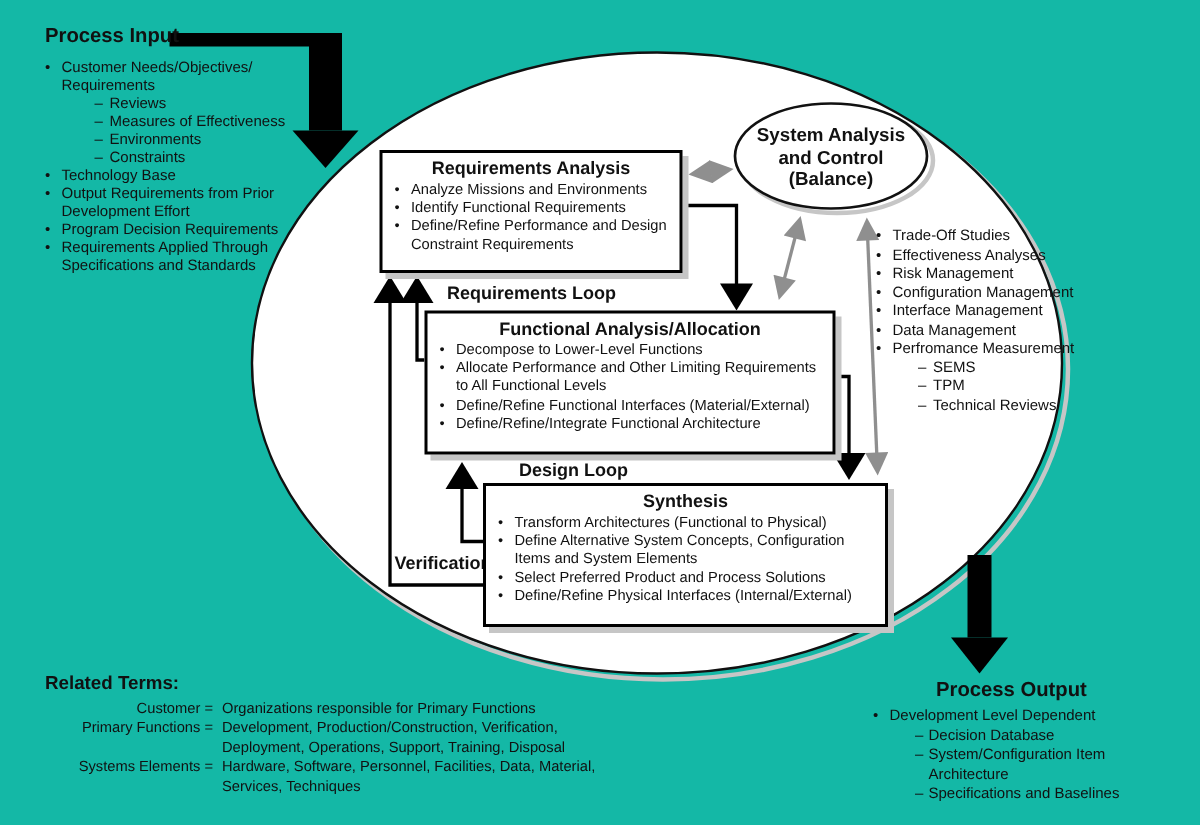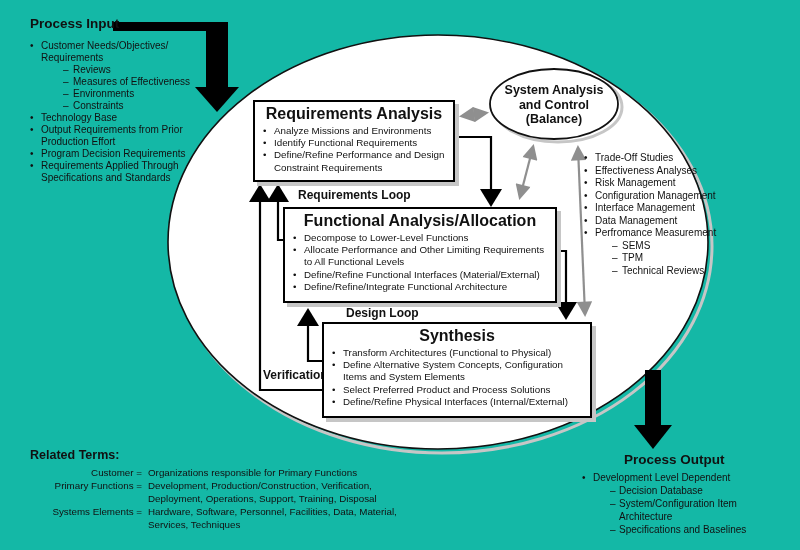--- a/index.html
+++ b/index.html
@@ -15,21 +15,21 @@
 
   .pi{left:30px;top:40px;line-height:12px;}
   .pi .c0{padding-left:11px;}
   .pi .i1{padding-left:33px;}
   .pi .i1 .m{width:10px;}
 
   .box{position:absolute;background:#fff;border:2px solid #000;box-shadow:4px 4px 0 #c6c6c6;box-sizing:border-box;}
   .ra{left:253px;top:100px;width:202px;height:82px;}
   .fa{left:283px;top:207px;width:274px;height:96px;}
   .sy{left:322px;top:322px;width:270px;height:96px;}
-  .box-title{text-align:center;font-weight:bold;font-size:16px;padding-top:3px;}
+  .box-title{text-align:center;font-weight:bold;font-size:12px;padding-top:3px;}
   .box-body{padding:2px 2px 0 8px;font-size:9.8px;line-height:12.2px;}
   .box-body .c{padding-left:11px;}
 
   .sac{left:490px;top:83px;width:128px;text-align:center;font-weight:bold;font-size:12.5px;
        line-height:14.5px;white-space:pre-line;}
 
   .loop-label{position:absolute;font-weight:bold;font-size:12px;white-space:nowrap;}
 
   .ctl{left:584px;top:152px;line-height:12.5px;}
   .ctl .i1{padding-left:28px;}
@@ -123,21 +123,21 @@
       </div>
     <div class="ln">
         <span class="m">•</span>
         <span>Technology Base</span>
       </div>
     <div class="ln">
         <span class="m">•</span>
         <span>Output Requirements from Prior</span>
       </div>
     <div class="ln c0">
-        <span>Production Effort</span>
+        <span>Development Effort</span>
       </div>
     <div class="ln">
         <span class="m">•</span>
         <span>Program Decision Requirements</span>
       </div>
     <div class="ln">
         <span class="m">•</span>
         <span>Requirements Applied Through</span>
       </div>
     <div class="ln c0">

